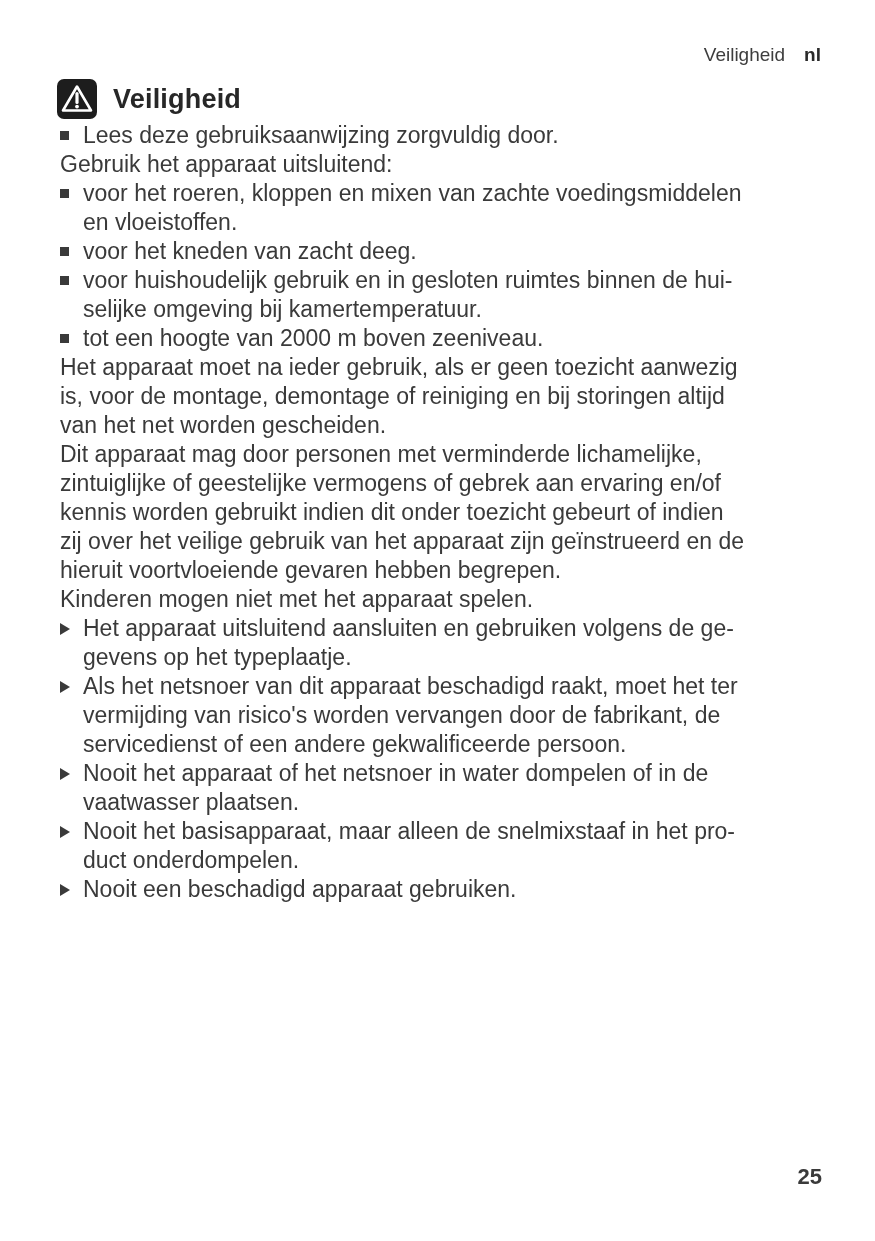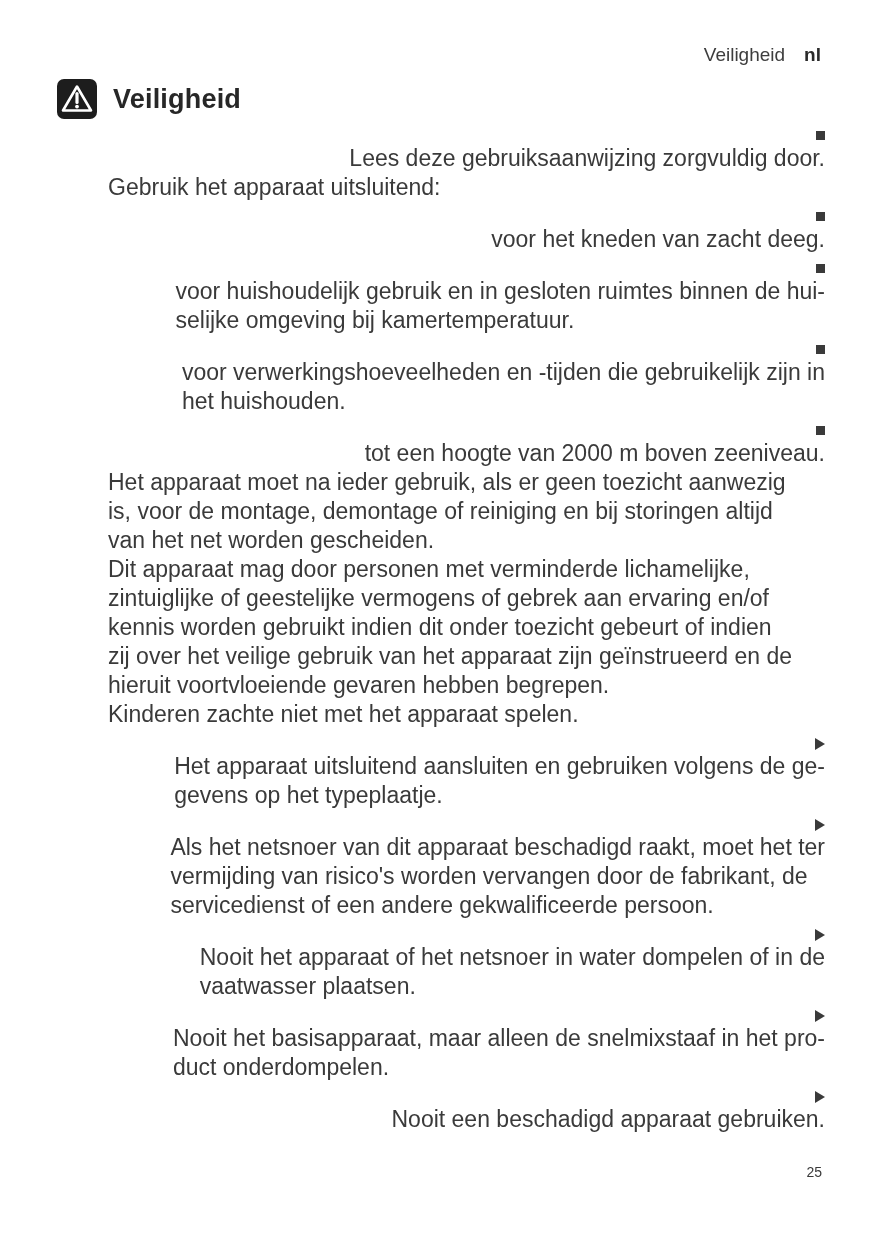--- a/index.html
+++ b/index.html
@@ -25,35 +25,35 @@
   }
   .warn-icon { width:40px; height:40px; display:block; flex:0 0 auto; }
   .section-title {
     font-size:27px; font-weight:bold; color:#272727;
     letter-spacing:0.2px;
   }
   .body {
     position:absolute; top:121px; left:60px; width:765px;
     font-size:23px; line-height:29px; color:#3a3a3a;
   }
-  .para { white-space:pre-line;margin-left:48px; }
-  .li { display:flex; align-items:flex-end;flex-direction:column; }
+  .para { white-space:pre-line; }
+  .li { display:flex; align-items:flex-start; }
   .mk { flex:0 0 23px; display:block; }
   .sq { display:block; width:9px; height:9px; background:#3a3a3a; margin-top:10px; }
   .tri {
     display:block; width:0; height:0;
     border-left:10px solid #3a3a3a;
     border-top:6px solid transparent;
     border-bottom:6px solid transparent;
     margin-top:9px;
   }
   .txt { flex:1 1 auto; white-space:pre-line; }
   .page-number {
     position:absolute; top:1164px; right:53px;
-    font-size:14px; color:#3a3a3a;
+    font-size:22px; color:#3a3a3a;font-weight:bold;
   }
 </style>
 </head>
 <body>
 
 <div class="page">
 
   <div class="running-header">
     <span>Veiligheid</span><span class="lang">nl</span>
   </div>
@@ -76,62 +76,62 @@
       <span class="mk">
           <span class="sq"></span>
         </span>
       <span class="txt">Lees deze gebruiksaanwijzing zorgvuldig door.</span>
     </div>
 
 
     <p class="para">Gebruik het apparaat uitsluitend:</p>
 
 
+    <div class="li">
+      <span class="mk">
+          <span class="sq"></span>
+        </span>
+      <span class="txt">voor het roeren, kloppen en mixen van zachte voedingsmiddelen
+en vloeistoffen.</span>
+    </div>
 
     <div class="li">
       <span class="mk">
           <span class="sq"></span>
         </span>
       <span class="txt">voor het kneden van zacht deeg.</span>
     </div>
 
     <div class="li">
       <span class="mk">
           <span class="sq"></span>
         </span>
       <span class="txt">voor huishoudelijk gebruik en in gesloten ruimtes binnen de hui-
 selijke omgeving bij kamertemperatuur.</span>
     </div>
 
-    <div class="li">
-      <span class="mk">
-          <span class="sq"></span>
-        </span>
-      <span class="txt">voor verwerkingshoeveelheden en -tijden die gebruikelijk zijn in
-het huishouden.</span>
-    </div>
 
     <div class="li">
       <span class="mk">
           <span class="sq"></span>
         </span>
       <span class="txt">tot een hoogte van 2000 m boven zeeniveau.</span>
     </div>
 
     <p class="para">Het apparaat moet na ieder gebruik, als er geen toezicht aanwezig
 is, voor de montage, demontage of reiniging en bij storingen altijd
 van het net worden gescheiden.</p>
 
     <p class="para">Dit apparaat mag door personen met verminderde lichamelijke,
 zintuiglijke of geestelijke vermogens of gebrek aan ervaring en/of
 kennis worden gebruikt indien dit onder toezicht gebeurt of indien
 zij over het veilige gebruik van het apparaat zijn geïnstrueerd en de
 hieruit voortvloeiende gevaren hebben begrepen.</p>
 
-    <p class="para">Kinderen zachte niet met het apparaat spelen.</p>
+    <p class="para">Kinderen mogen niet met het apparaat spelen.</p>
 
 
 
     <div class="li">
       <span class="mk">
           <span class="tri"></span>
         </span>
       <span class="txt">Het apparaat uitsluitend aansluiten en gebruiken volgens de ge-
 gevens op het typeplaatje.</span>
     </div>

